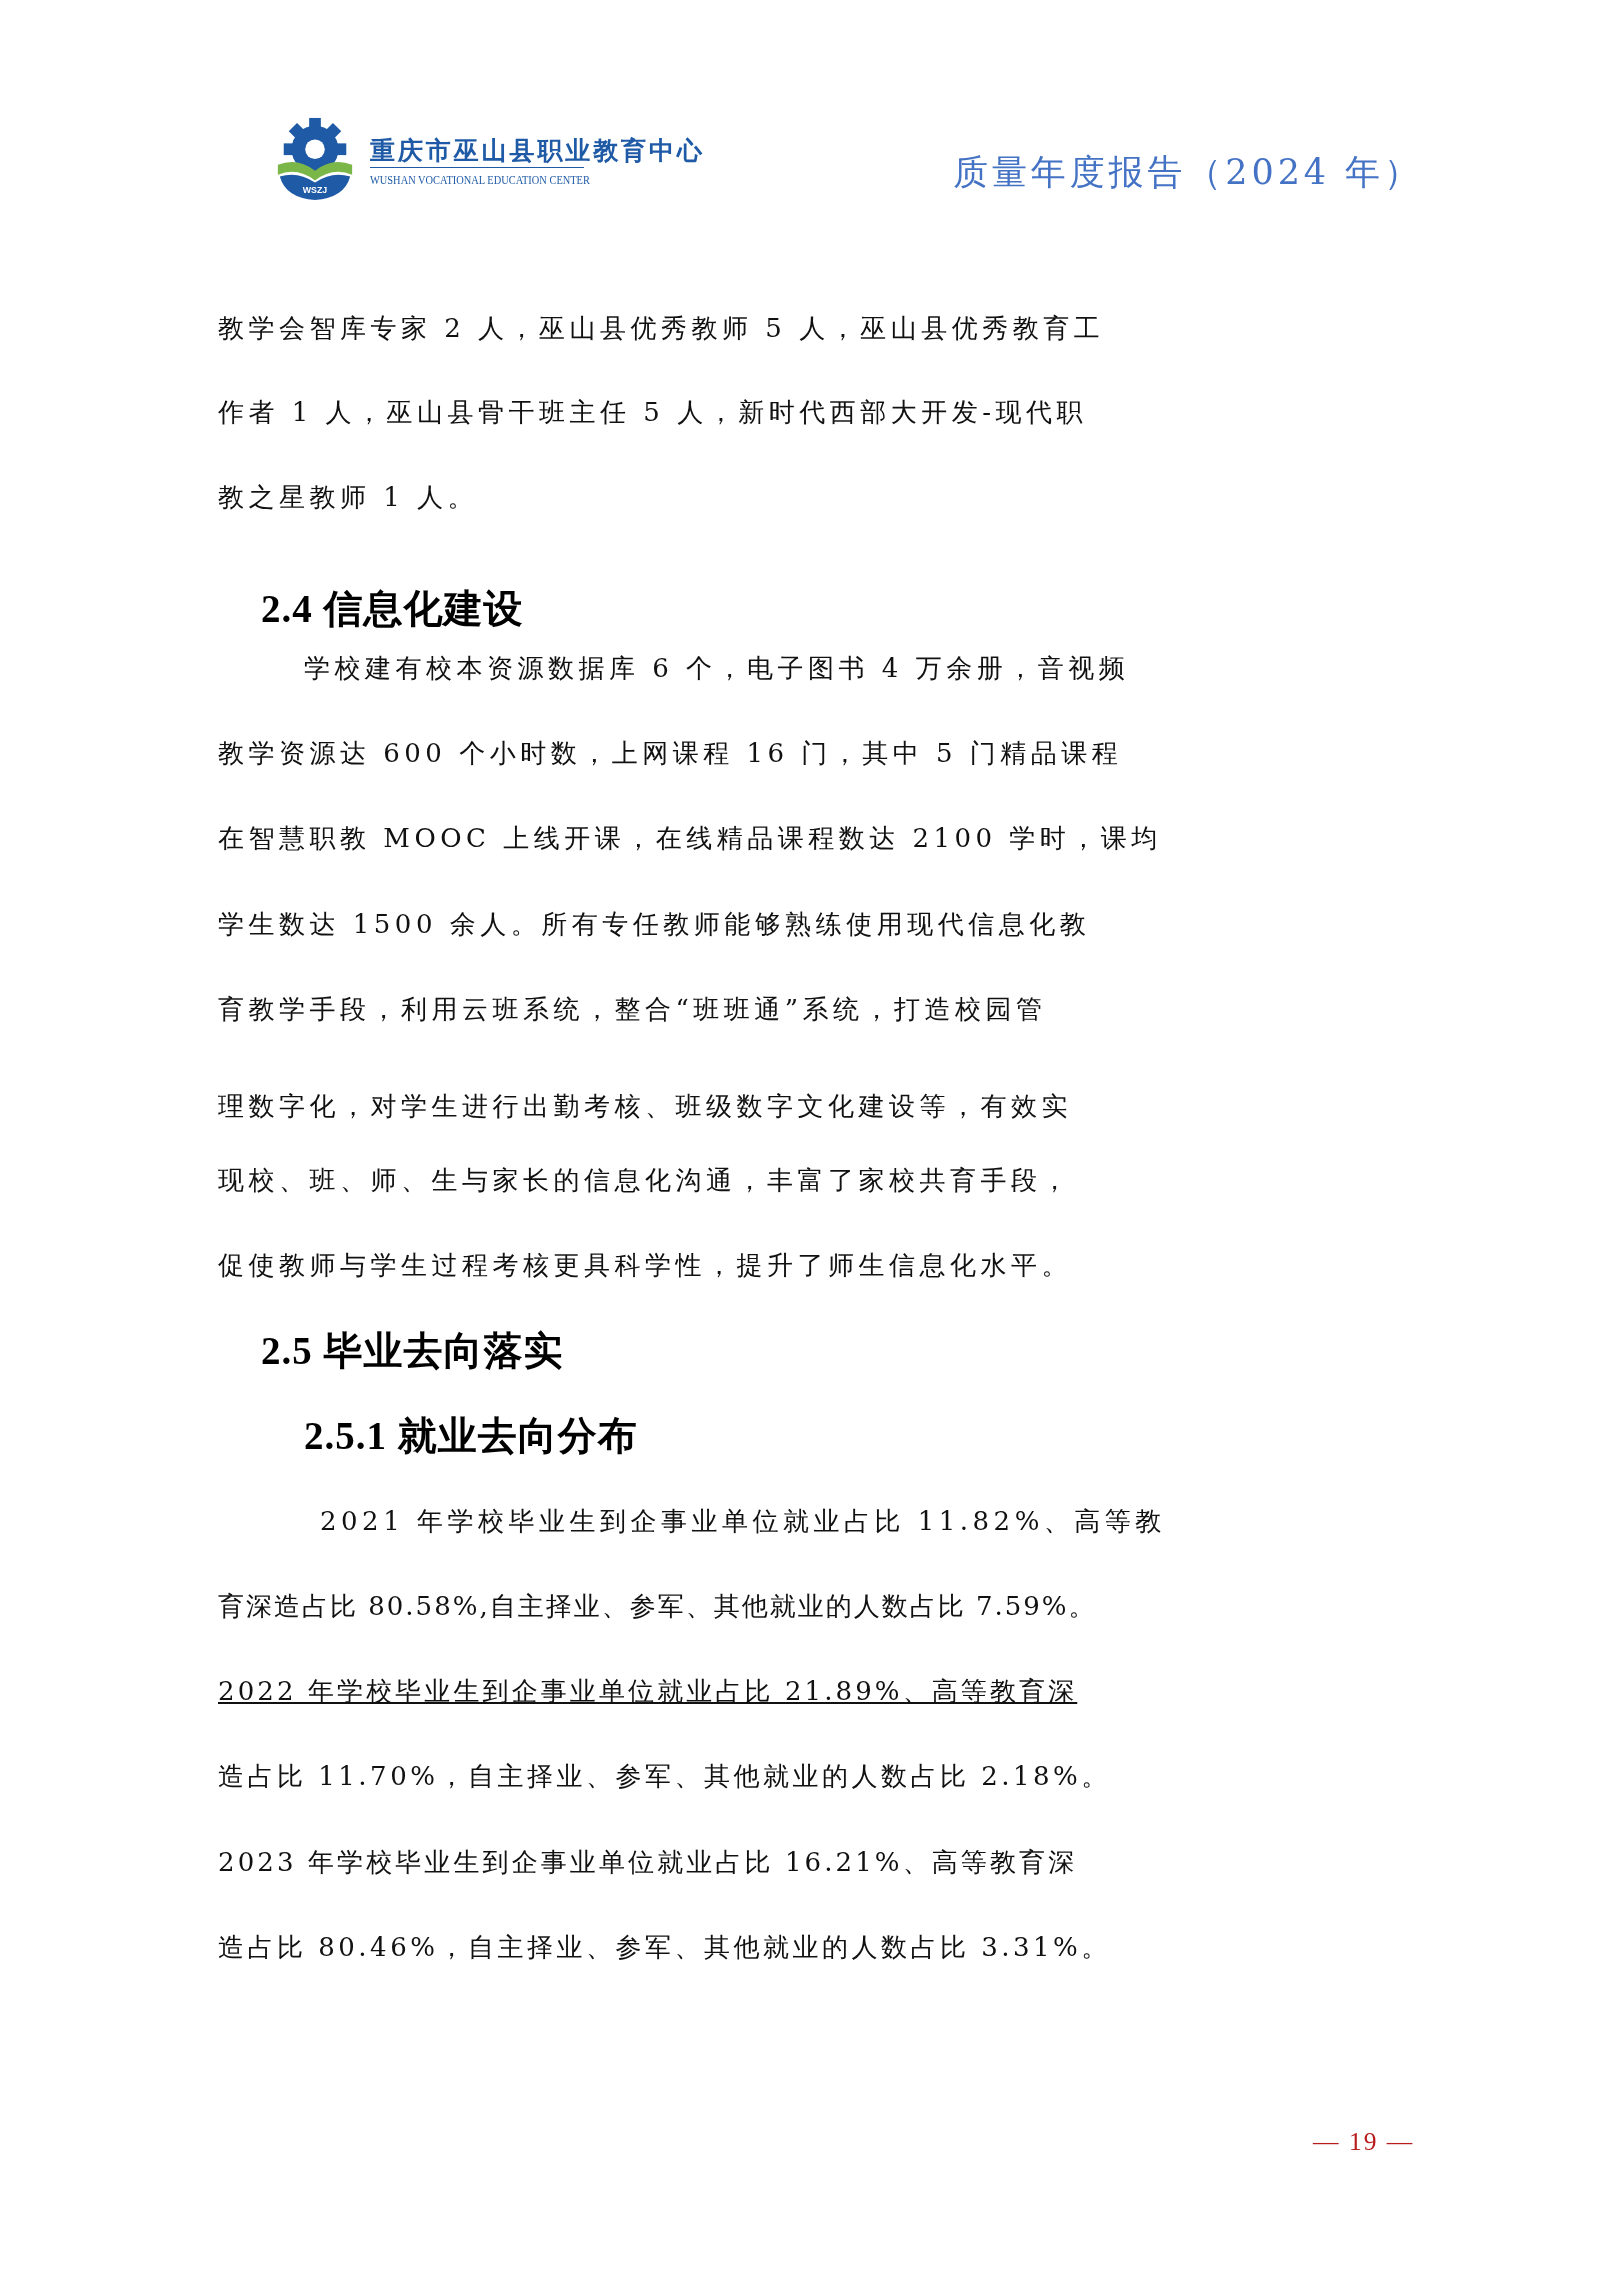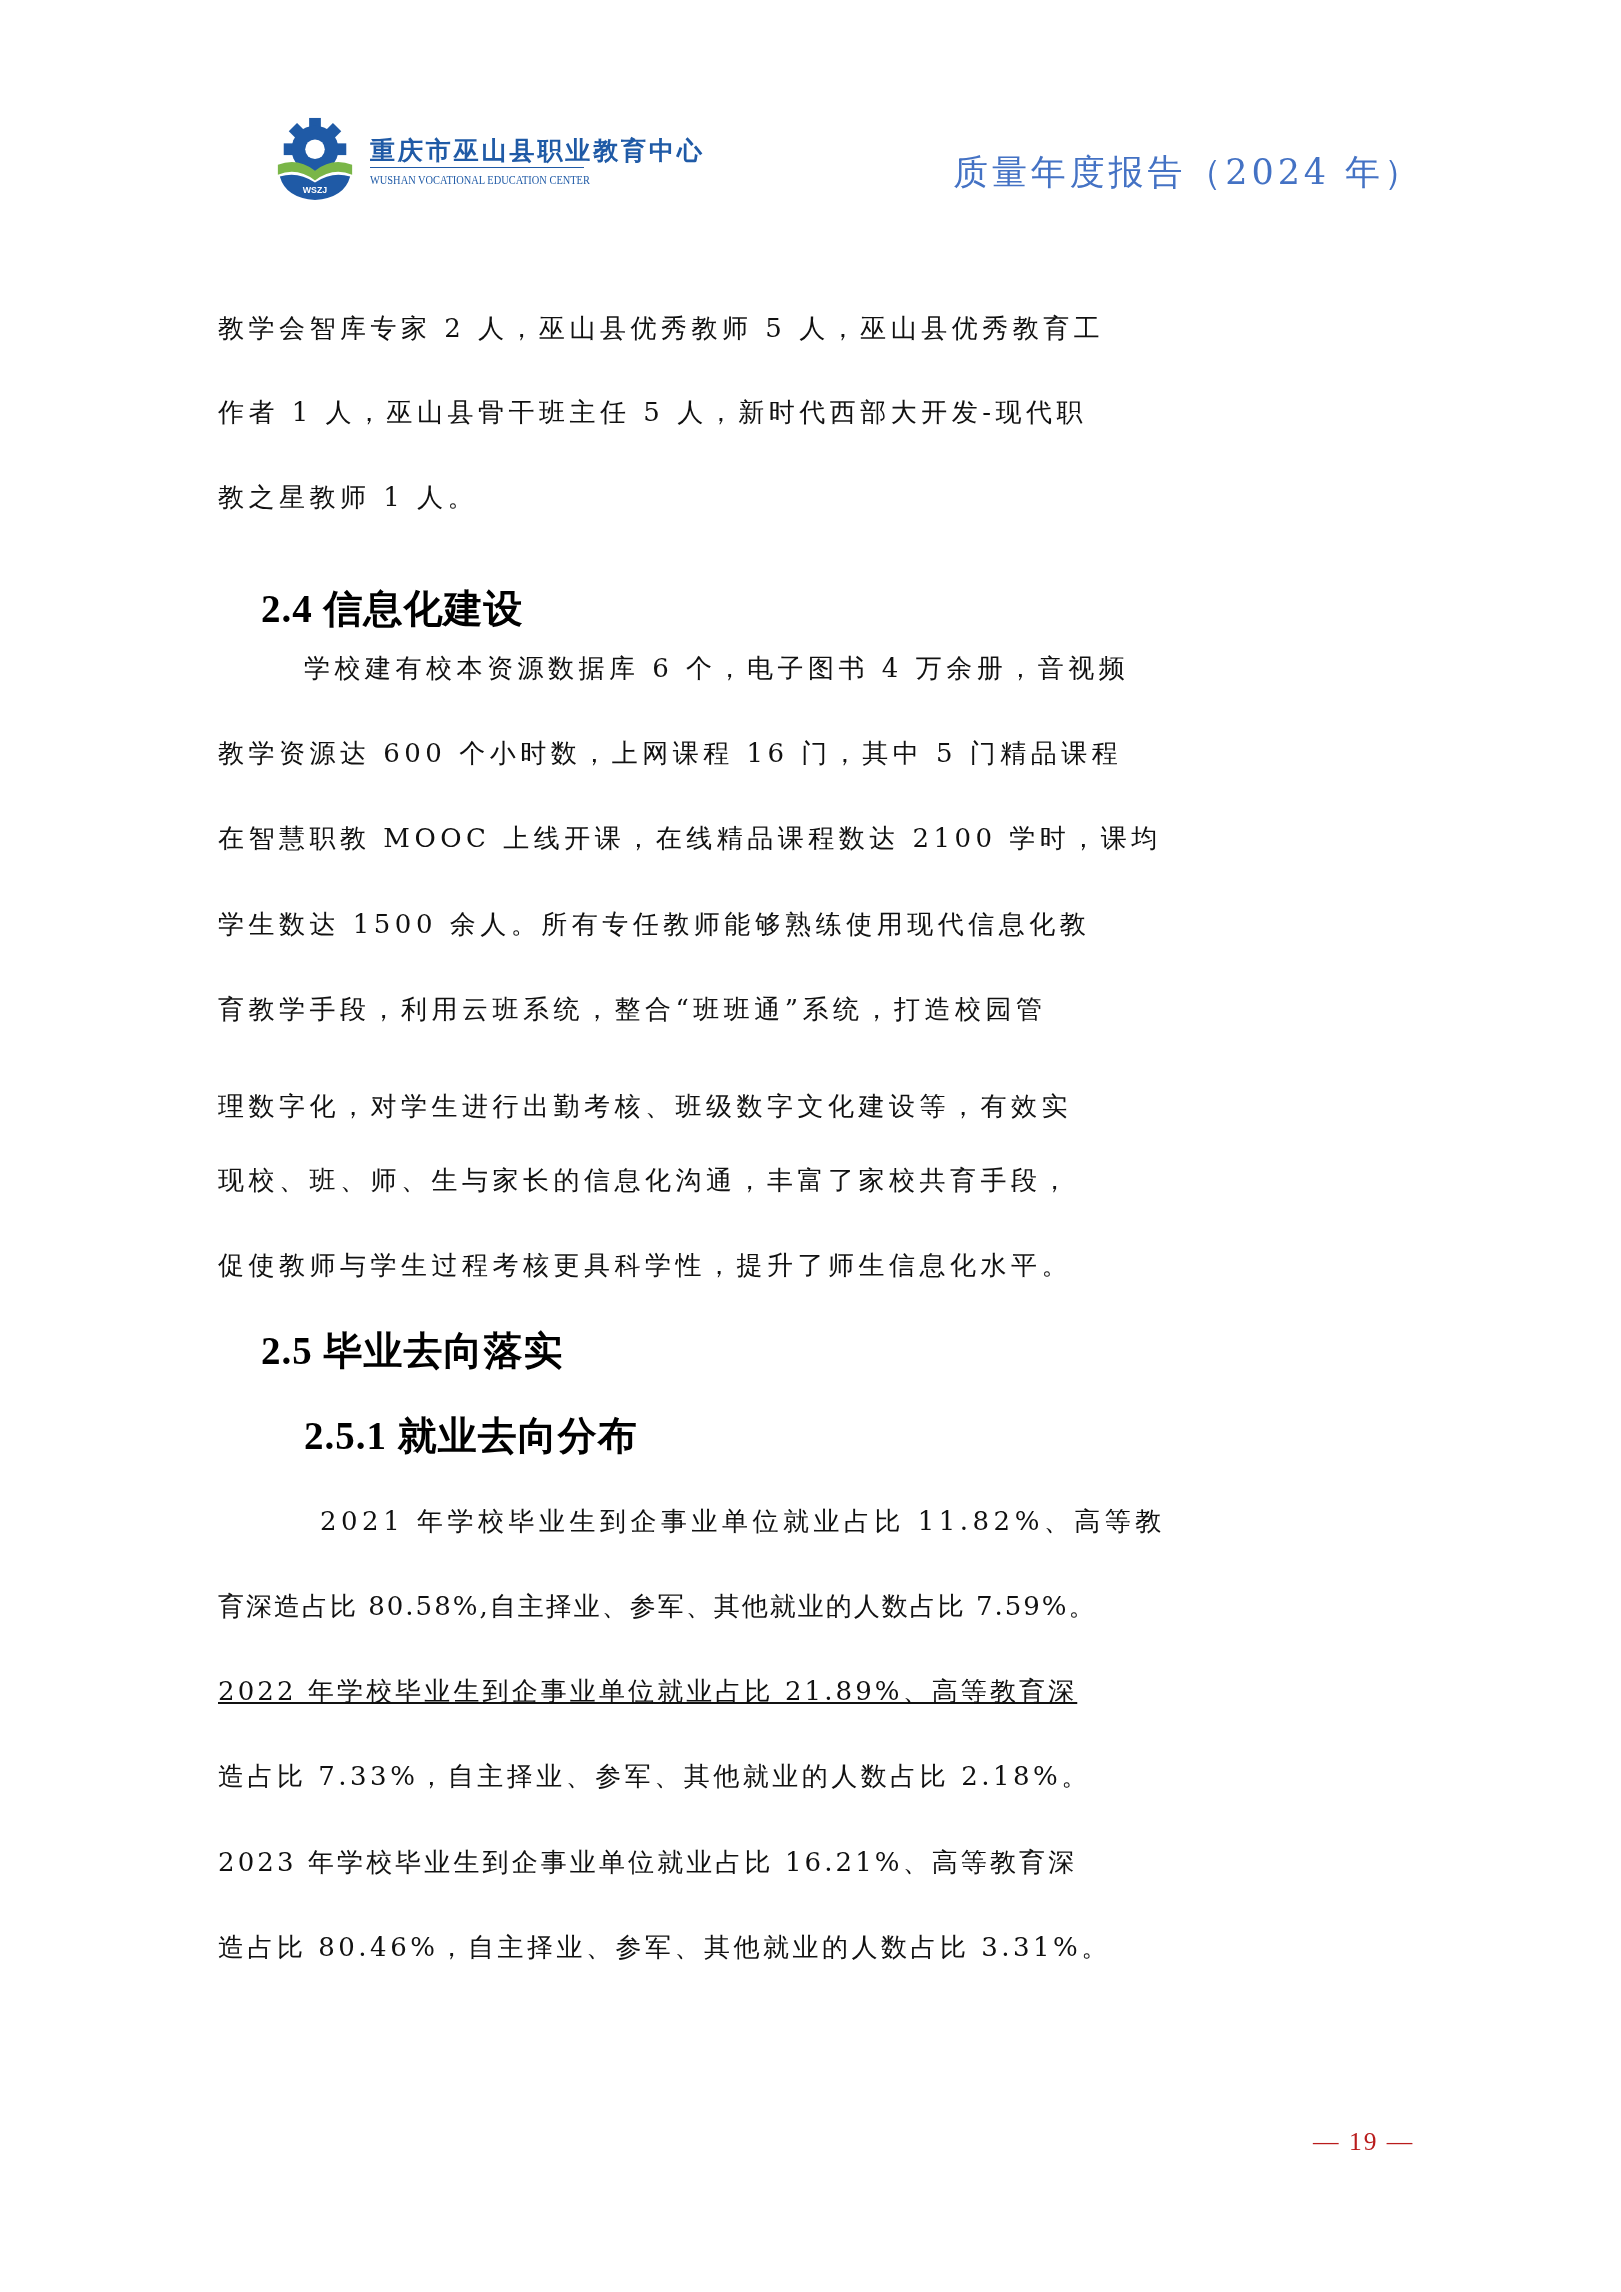--- a/index.html
+++ b/index.html
@@ -136,18 +136,18 @@
 <div class="line" style="left:218px; top:986px;">育教学手段，利用云班系统，整合“班班通”系统，打造校园管</div>
 <div class="line" style="left:218px; top:1071px;margin-top:12px;">理数字化，对学生进行出勤考核、班级数字文化建设等，有效实</div>
 <div class="line" style="left:218px; top:1157px;">现校、班、师、生与家长的信息化沟通，丰富了家校共育手段，</div>
 <div class="line" style="left:218px; top:1242px;">促使教师与学生过程考核更具科学性，提升了师生信息化水平。</div>
 
 <div class="h2" style="left:261px; top:1327px;">2.5 毕业去向落实</div>
 <div class="h2" style="left:304px; top:1412px;">2.5.1 就业去向分布</div>
 <div class="line" style="left:320px; top:1498px;">2021 年学校毕业生到企事业单位就业占比 11.82%、高等教</div>
 <div class="line" style="left:218px; top:1583px; letter-spacing:2px;">育深造占比 80.58%,自主择业、参军、其他就业的人数占比 7.59%。</div>
 <div class="line" style="left:218px; top:1668px; letter-spacing:3.1px;text-decoration:underline;">2022 年学校毕业生到企事业单位就业占比 21.89%、高等教育深</div>
-<div class="line" style="left:218px; top:1753px; letter-spacing:3.5px;">造占比 7.33%，自主择业、参军、其他就业的人数占比 2.18%。</div>
+<div class="line" style="left:218px; top:1753px; letter-spacing:3.5px;">造占比 11.70%，自主择业、参军、其他就业的人数占比 2.18%。</div>
 <div class="line" style="left:218px; top:1839px; letter-spacing:3.1px;">2023 年学校毕业生到企事业单位就业占比 16.21%、高等教育深</div>
 <div class="line" style="left:218px; top:1924px; letter-spacing:3.5px;">造占比 80.46%，自主择业、参军、其他就业的人数占比 3.31%。</div>
 
 <div class="page-number">— 19 —</div>
 
 
 </body></html>

